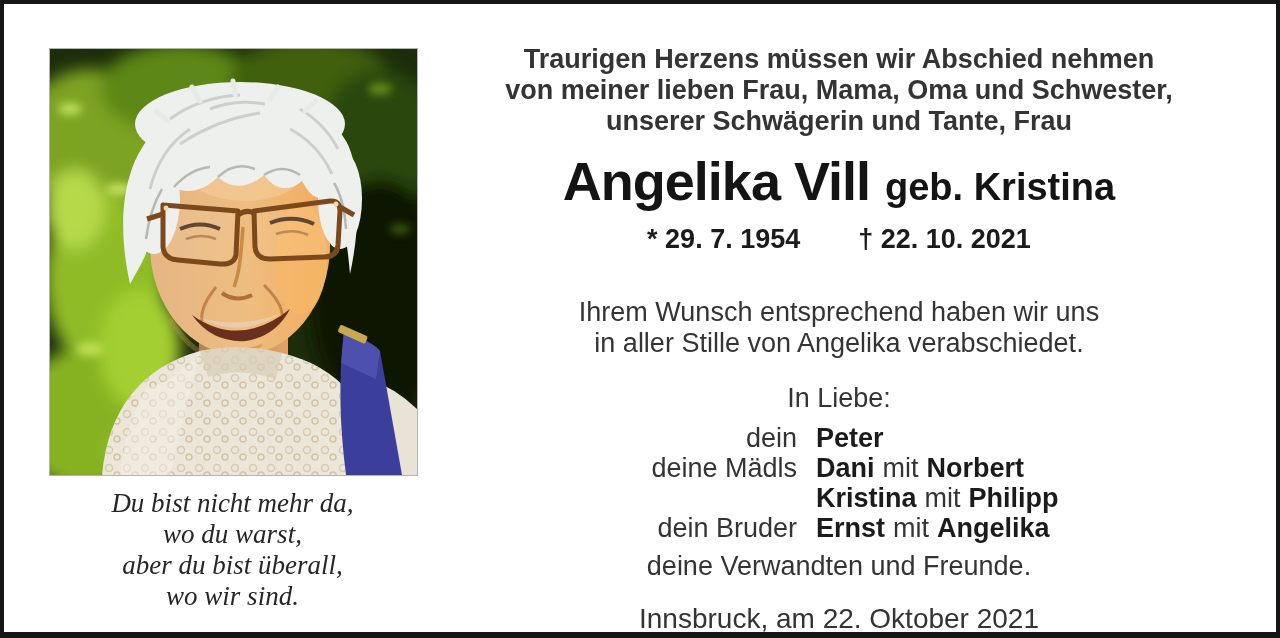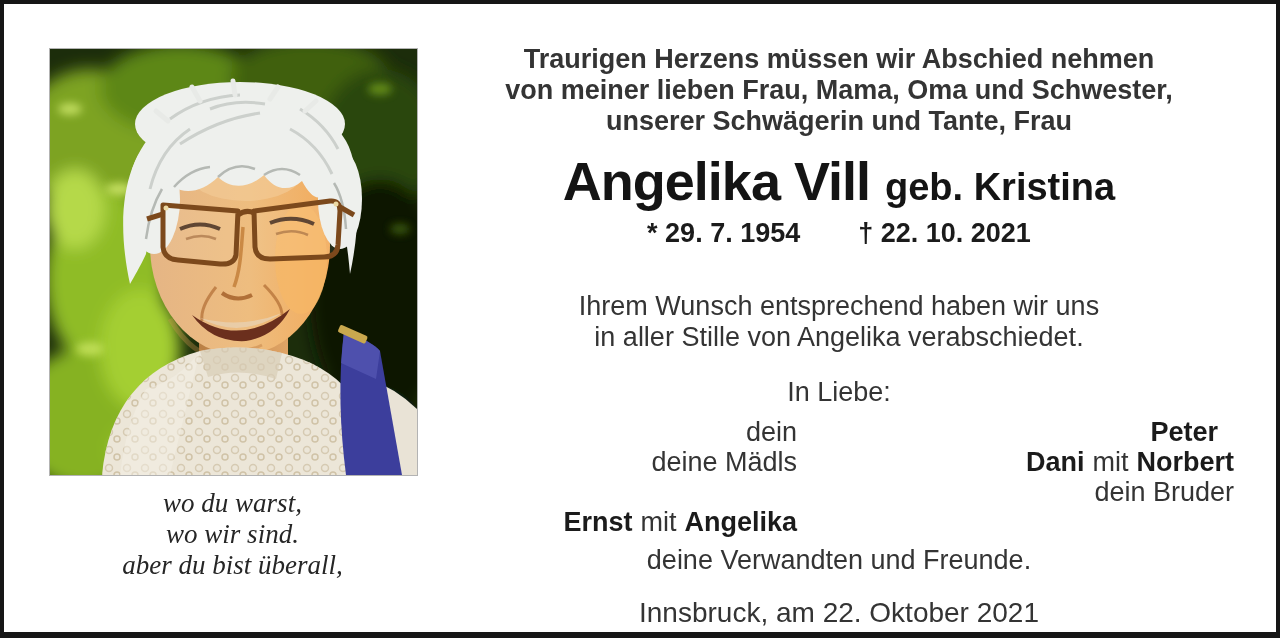--- a/index.html
+++ b/index.html
@@ -13,29 +13,29 @@
   .poem{
     position:absolute;left:44px;top:484px;width:369px;text-align:center;
     font-family:"Liberation Serif","DejaVu Serif",serif;font-style:italic;
     font-size:27px;line-height:31px;color:#262626;
   }
   .right{position:absolute;left:440px;top:40px;width:790px;text-align:center;}
   .intro{font-size:27px;line-height:31px;color:#343434;font-weight:bold;}
   .name-row{margin-top:13px;display:flex;justify-content:center;align-items:baseline;gap:15px;color:#141414;text-align:center;}
   .name{font-size:54px;font-weight:700;letter-spacing:-1px;}
   .maiden{font-size:38px;font-weight:700;}
-  .dates{margin-top:6px;font-size:27px;font-weight:700;color:#1b1b1b;display:flex;justify-content:center;gap:58px;}
+  .dates{margin-top:12px;font-size:27px;font-weight:700;color:#1b1b1b;display:flex;justify-content:center;gap:58px;}
   .farewell{margin-top:42px;font-size:27px;line-height:31px;color:#343434;}
   .salutation{margin-top:24px;font-size:27px;color:#343434;}
   .mourners{
     margin-top:9px;display:grid;grid-template-columns:353px 418px;column-gap:19px;
     font-size:27px;line-height:30px;color:#343434;
   }
   .m-label{text-align:right;}
-  .m-names{text-align:right;}
+  .m-names{text-align:left;}
   .m-names .strong{font-weight:700;color:#1b1b1b;}
   .m-names span + span{margin-left:8px;}
   .relatives{margin-top:8px;font-size:27px;color:#343434;}
   .placedate{margin-top:21px;font-size:28px;color:#343434;}
 </style>
 </head>
 <body>
 
 <div class="card">
 
@@ -153,23 +153,24 @@
       <path d="M96 340 Q 130 330 150 302 L 120 426 L 70 426 Q 76 372 96 340 Z" fill="#f4f0e6" opacity="0.5"></path>
 
       <path d="M318 330 Q 344 338 367 360 L 367 426 L 300 426 Z" fill="#e9e3d6"></path>
       <path d="M294 282 C 315 290 325 296 330 302 L 352 426 L 296 426 C 290 380 288 330 294 282 Z" fill="#3c3e9c"></path>
       <path d="M294 282 C 315 290 325 296 330 302 L 326 330 L 291 314 Z" fill="#5355b1" opacity="0.8"></path>
       <rect x="288" y="280" width="30" height="8" rx="2" transform="rotate(24 300 284)" fill="#c9a84e"></rect>
     </svg>
   </div>
 
   <div class="poem">
+    <div>Du bist nicht mehr da,</div>
     <div>wo du warst,</div>
+    <div>aber du bist überall,</div>
     <div>wo wir sind.</div>
-    <div>aber du bist überall,</div>
   </div>
 
   <div class="right">
 
     <div class="intro">
       <div>Traurigen Herzens müssen wir Abschied nehmen</div>
       <div>von meiner lieben Frau, Mama, Oma und Schwester,</div>
       <div>unserer Schwägerin und Tante, Frau</div>
     </div>
 
@@ -193,20 +194,23 @@
     <div class="mourners">
       <div class="m-label">dein</div>
       <div class="m-names">
         <span class="strong">Peter</span><span></span><span class="strong"></span>
       </div>
       <div class="m-label">deine Mädls</div>
       <div class="m-names">
         <span class="strong">Dani</span><span>mit</span><span class="strong">Norbert</span>
       </div>
       <div class="m-label"></div>
+      <div class="m-names">
+        <span class="strong">Kristina</span><span>mit</span><span class="strong">Philipp</span>
+      </div>
       <div class="m-label">dein Bruder</div>
       <div class="m-names">
         <span class="strong">Ernst</span><span>mit</span><span class="strong">Angelika</span>
       </div>
     </div>
 
     <div class="relatives">deine Verwandten und Freunde.</div>
 
     <div class="placedate">Innsbruck, am 22. Oktober 2021</div>
 

